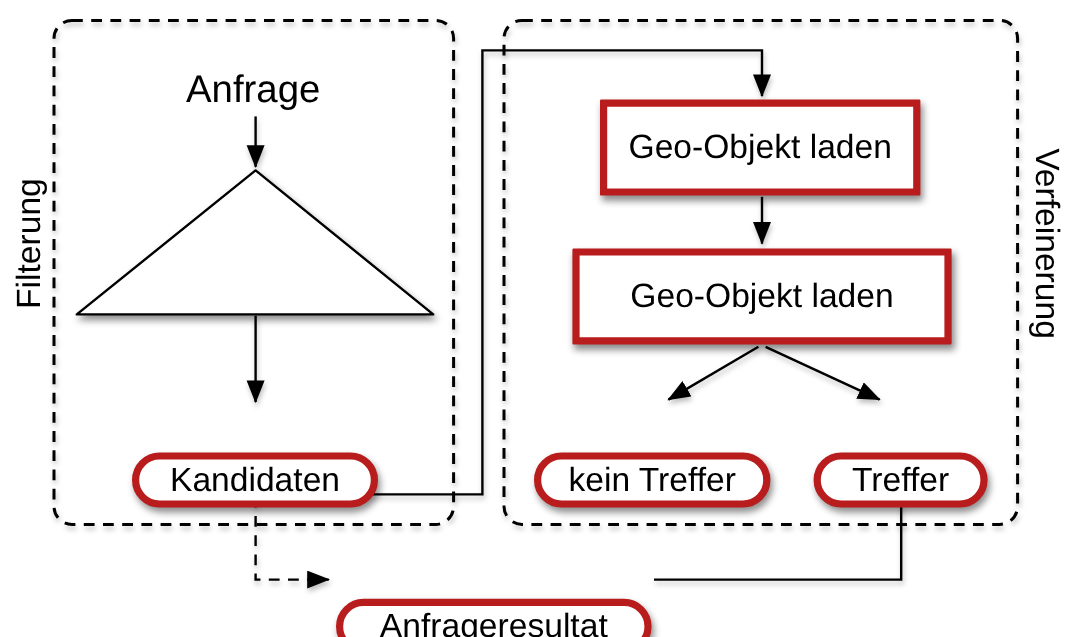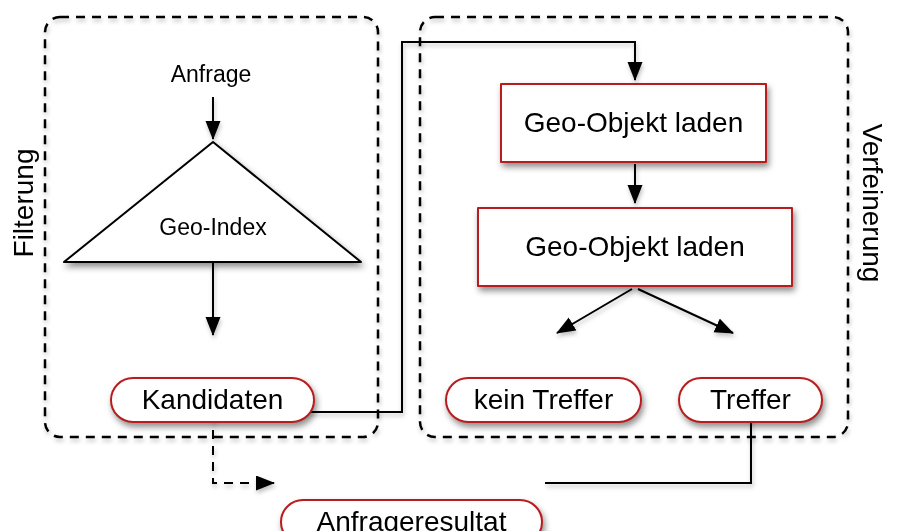--- a/index.html
+++ b/index.html
@@ -18,42 +18,42 @@
   }
   .svg-layer {
     position: absolute;
     left: 0; top: 0;
     width: 901px; height: 531px;
   }
   .node {
     position: absolute;
     box-sizing: border-box;
     background: #ffffff;
-    border: 2px solid #b91c1c;
+    border: 6px solid #b91c1c;
     display: flex;
     align-items: center;
     justify-content: center;
     font-size: 28px;
     line-height: 1;
     white-space: nowrap;
     box-shadow: 2px 4px 6px rgba(0,0,0,0.45);
   }
   .process {
     border-radius: 1px;
   }
   .pill {
     border-radius: 23px;
     margin-top: 38px;
   }
   .floating-label {
     position: absolute;
     display: flex;
     align-items: center;
     justify-content: center;
-    font-size: 23px;
+    font-size: 32px;
     line-height: 1;
     white-space: nowrap;
   }
   .vlabel {
     position: absolute;
     width: 170px;
     height: 32px;
     display: flex;
     align-items: center;
     justify-content: center;
@@ -104,23 +104,20 @@
   <div class="vlabel rot-ccw" style="left:-61px; top:187px;">
     <span>Filterung</span>
   </div>
   <div class="vlabel rot-cw" style="left:787px; top:187px;">
     <span>Verfeinerung</span>
   </div>
 
   <div class="floating-label" style="left:111px; top:59px; width:200px; height:30px;">
     <span>Anfrage</span>
   </div>
-  <div class="floating-label" style="left:113px; top:212px; width:200px; height:30px;">
-    <span>Geo-Index</span>
-  </div>
 
   <div class="node pill" style="left:110px; top:339px; width:205px; height:46px;">
     <span>Kandidaten</span>
   </div>
 
   <div class="node process" style="left:500px; top:83px; width:267px; height:80px;">
     <span>Geo-Objekt laden</span>
   </div>
 
   <div class="node process" style="left:477px; top:207px; width:316px; height:80px;">

